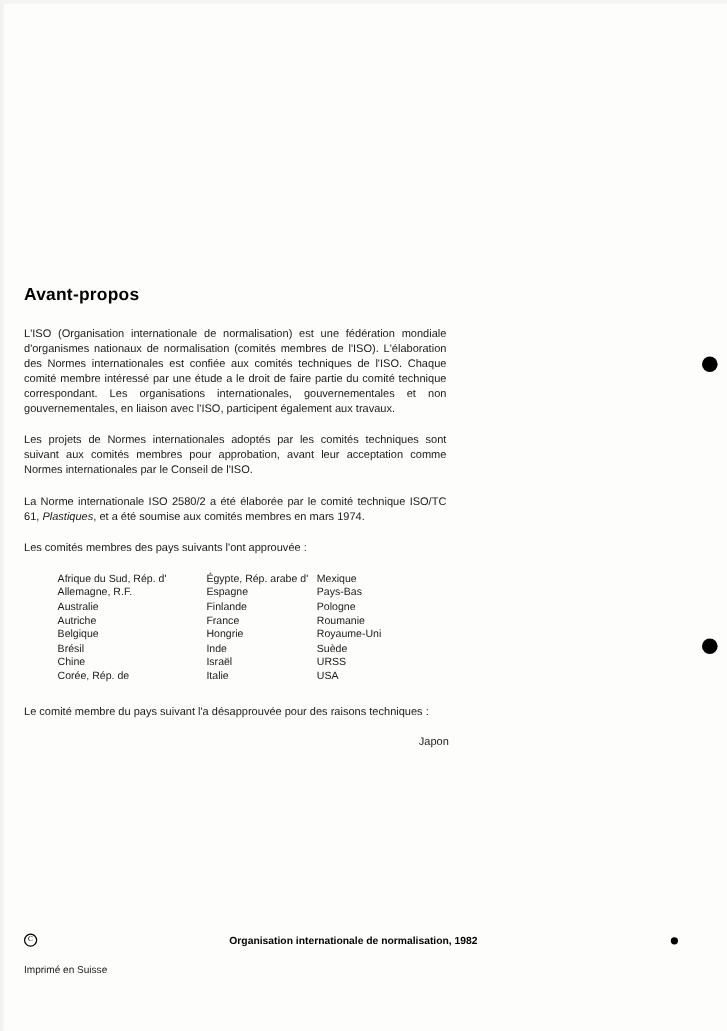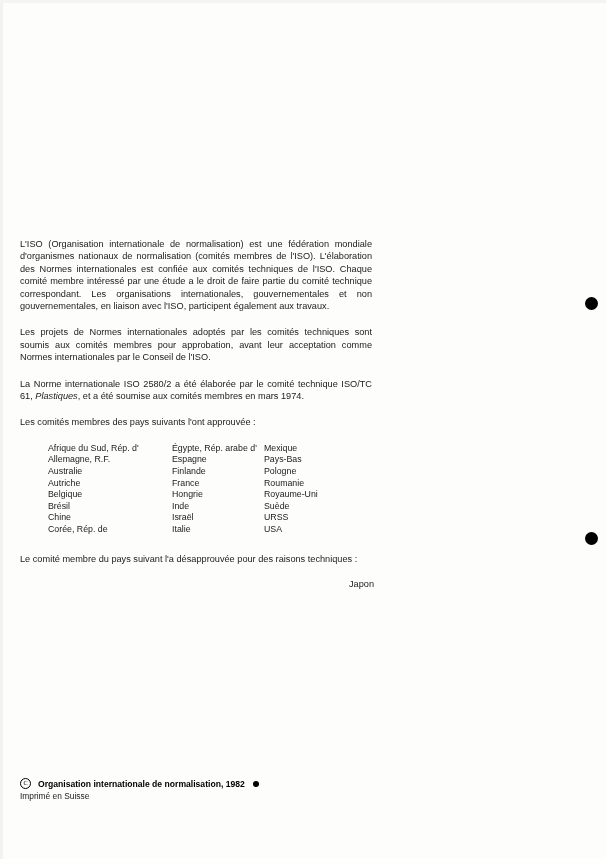--- a/index.html
+++ b/index.html
@@ -91,20 +91,21 @@
     left: 20px;
     top: 778px;
     width: 545px;
   }
   .copyright-line {
     display: flex;
     align-items: center;
     font-size: 8.6px;
     font-weight: bold;
     color: #000;
+    justify-content: space-between;
   }
   .copyright-symbol {
     display: inline-block;
     width: 9px;
     height: 9px;
     border: 0.7px solid #000;
     border-radius: 50%;
     font-size: 6.2px;
     font-weight: normal;
     line-height: 8.5px;
@@ -114,21 +115,21 @@
   }
   .copy-dot {
     display: inline-block;
     width: 6px;
     height: 6px;
     border-radius: 50%;
     background: #000;
     margin-left: 8px;
   }
   .printed {
-    margin-top: 2px;
+    margin-top: 14px;
     font-size: 8.4px;
     color: #1a1a1a;
   }
 
   
   .scan-edge-left {
     position: absolute;
     left: 0; top: 0; bottom: 0; width: 3px;
     background: #f2f2f0;
   }
@@ -143,24 +144,25 @@
 
 <div class="page">
   <div class="scan-edge-left"></div>
   <div class="scan-edge-top"></div>
 
   <div class="punch-mark punch-top"></div>
   <div class="punch-mark punch-bottom"></div>
 
   <div class="content">
 
+    <h1 class="title">Avant-propos</h1>
 
     <p class="para">L'ISO (Organisation internationale de normalisation) est une fédération mondiale d'organismes nationaux de normalisation (comités membres de l'ISO). L'élaboration des Normes internationales est confiée aux comités techniques de l'ISO. Chaque comité membre intéressé par une étude a le droit de faire partie du comité technique correspondant. Les organisations internationales, gouvernementales et non gouvernementales, en liaison avec l'ISO, participent également aux travaux.</p>
 
-    <p class="para">Les projets de Normes internationales adoptés par les comités techniques sont soumis aux comités membres pour approbation, avant leur acceptation comme Normes internationales par le Conseil de l'ISO.</p>
+    <p class="para">Les projets de Normes internationales adoptés par les comités techniques sont suivant aux comités membres pour approbation, avant leur acceptation comme Normes internationales par le Conseil de l'ISO.</p>
 
     <p class="para"><span>La Norme internationale ISO 2580/2 a été élaborée par le comité technique ISO/TC 61, </span><em>Plastiques</em><span>, et a été soumise aux comités membres en mars 1974.</span></p>
 
     <p class="para">Les comités membres des pays suivants l'ont approuvée :</p>
 
     <div class="countries">
       <div class="countries-row">
         <div class="col-a">Afrique du Sud, Rép. d'</div>
         <div class="col-b">Égypte, Rép. arabe d'</div>
         <div class="col-c">Mexique</div>

